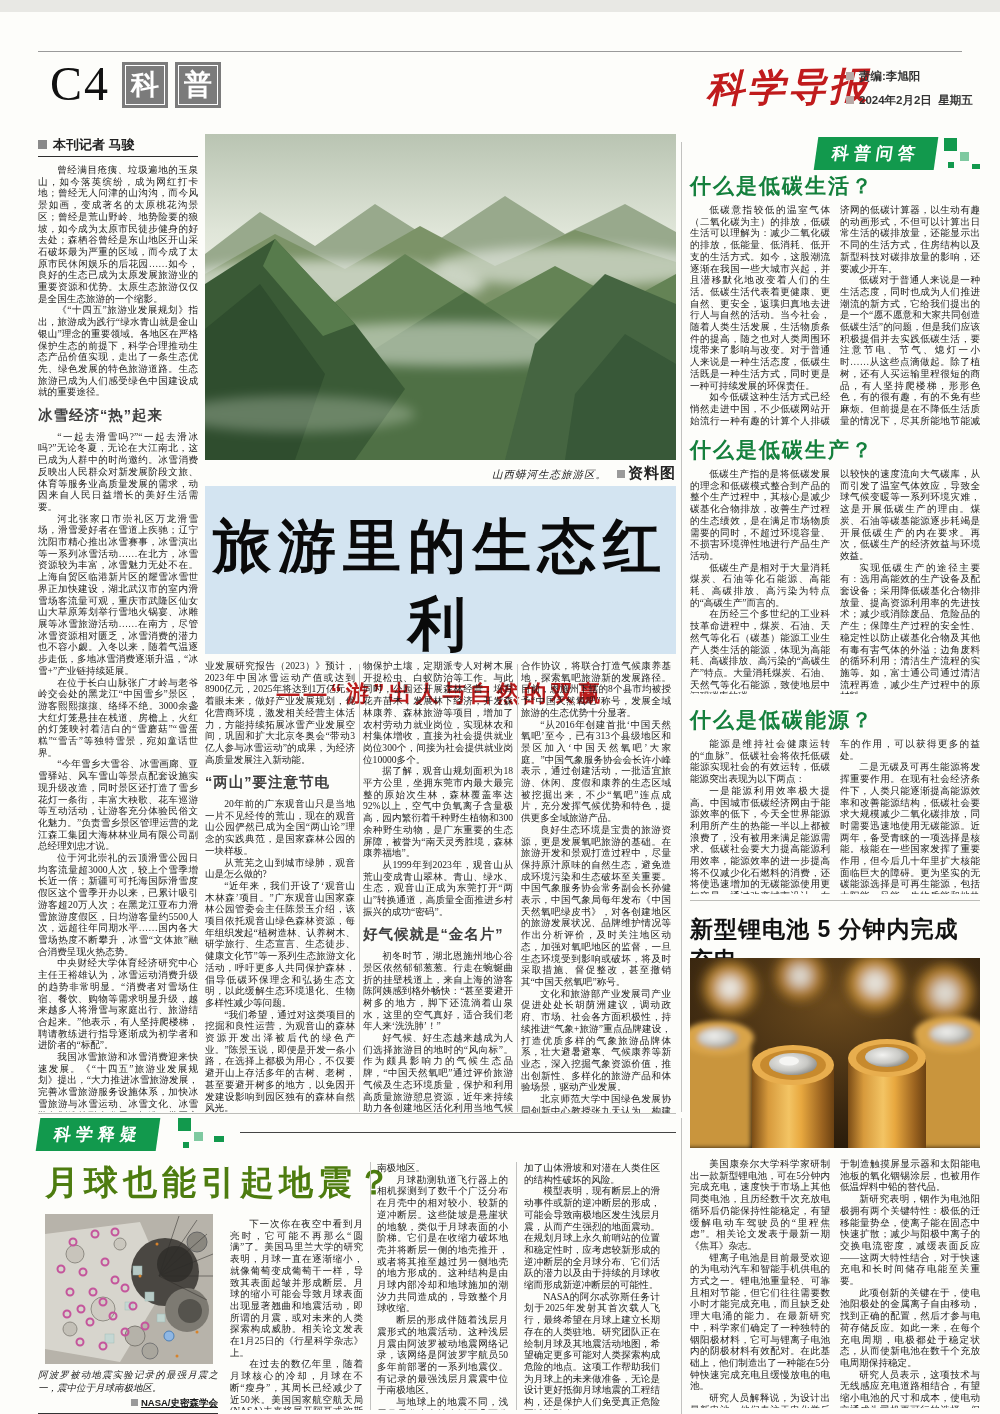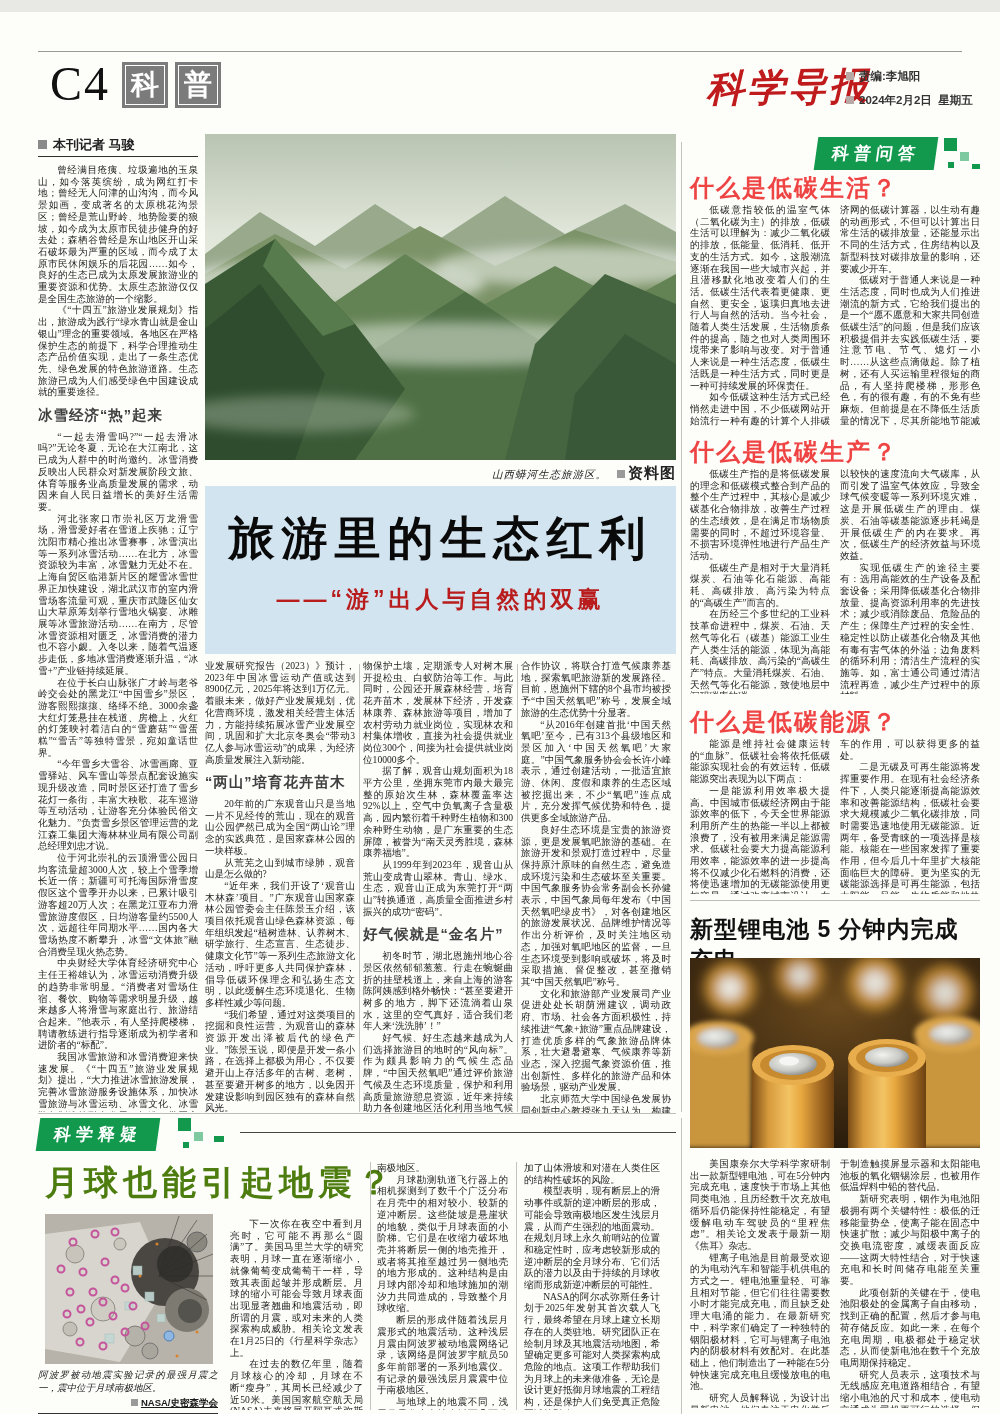--- a/index.html
+++ b/index.html
@@ -27,33 +27,33 @@
   .byline-bar{left:38px;top:124px;width:160px;height:20px;border-bottom:1.5px solid #2e2e2e;
         font-size:13px;font-weight:bold;font-family:"Liberation Sans",sans-serif;color:#222;}
   .byline-bar .bullet{display:inline-block;width:9px;height:9px;background:#8a8a8a;margin-right:6px;}
   
   .photo{left:205px;top:122px;width:471px;height:326px;overflow:hidden;}
   .photo-caption{left:205px;top:452px;width:471px;text-align:right;font-size:10.5px;font-style:italic;color:#222;letter-spacing:1px;}
   .photo-caption .loc{border-bottom:1px solid #444;padding-bottom:16px;}
   .photo-caption .bullet{display:inline-block;width:8px;height:8px;background:#9a9a9a;margin:0 3px 0 10px;}
   .photo-caption b{font-style:normal;font-family:"Liberation Sans",sans-serif;font-size:15px;}
   .head-box{left:205px;top:474px;width:471px;height:168px;background:#d3e4f1;text-align:center;}
-  .head-box .title{margin-top:22px;font-size:46px;font-weight:900;letter-spacing:7px;color:#0a0a0a;
+  .head-box .title{margin-top:22px;font-size:58px;font-weight:900;letter-spacing:7px;color:#0a0a0a;
         font-family:"Liberation Sans","DejaVu Sans",sans-serif;}
   .head-box .subtitle{margin-top:14px;font-size:23px;font-weight:600;letter-spacing:4px;color:#b91c1c;
         font-family:"Liberation Sans",sans-serif;}
   .vrule{width:1px;background:#c2c2c0;}
   .hrule{height:1px;background:#bdbdb9;}
   
   .gbadge{background:#12994d;color:#fff;font-family:"Liberation Sans",sans-serif;font-weight:bold;
         font-size:17px;letter-spacing:5px;padding:5px 16px;transform:skewX(-8deg);display:inline-block;}
   .pix{position:absolute;background:#12994d;}
   .pix.light{background:#7fc9a0;}
   
-  .q-head{font-family:"Liberation Sans",sans-serif;font-weight:bold;font-size:24px;letter-spacing:2px;color:#ef4444;}
+  .q-head{font-family:"Liberation Sans",sans-serif;font-weight:bold;font-size:21px;letter-spacing:2px;color:#15803d;}
   
   .bat-head{font-family:"Liberation Sans",sans-serif;font-weight:bold;font-size:23px;letter-spacing:1px;color:#111;}
   .bat-photo{left:690px;top:946px;width:290px;height:190px;overflow:hidden;}
   
   .moon-head{font-family:"Liberation Sans",sans-serif;font-weight:bold;font-size:34px;letter-spacing:5px;color:#4d7c0f;}
   .moon-fig{left:45px;top:1202px;width:168px;height:150px;overflow:hidden;}
   .moon-cap{left:38px;top:1357px;width:180px;font-size:9.5px;font-style:italic;line-height:1.35;
         text-align:justify;border-bottom:1px solid #333;padding-bottom:4px;}
   .moon-cap .credit{display:block;text-align:right;font-style:normal;font-weight:bold;
         font-family:"Liberation Sans",sans-serif;margin-top:2px;text-decoration:underline;}
@@ -135,21 +135,21 @@
     <span class="loc">山西蟒河生态旅游区。</span><span class="bullet"></span><b>资料图</b>
   </div>
 
   <div class="abs head-box">
     <div class="title">旅游里的生态红利</div>
     <div class="subtitle">——“游”出人与自然的双赢</div>
   </div>
 
   <div class="abs flow" style="left:205px;top:648px;width:150px;height:454px;">
     <p class="para cont">业发展研究报告（2023）》预计，2023年中国冰雪运动产值或达到8900亿元，2025年将达到1万亿元。着眼未来，做好产业发展规划，优化营商环境，激发相关经营主体活力，方能持续拓展冰雪产业发展空间，巩固和扩大北京冬奥会“带动3亿人参与冰雪运动”的成果，为经济高质量发展注入新动能。</p>
-    <span class="col-subhead">“两山”培育花卉苗木</span>
+    <span class="col-subhead">“两山”要注意节电</span>
     <div>
         <p class="para">20年前的广东观音山只是当地一片不见经传的荒山，现在的观音山公园俨然已成为全国“两山论”理念的实践典范，是国家森林公园的一块样板。</p>
         <p class="para">从荒芜之山到城市绿肺，观音山是怎么做的?</p>
         <p class="para">“近年来，我们开设了‘观音山木林森’项目。”广东观音山国家森林公园管委会主任陈景玉介绍，该项目依托观音山绿色森林资源，每年组织发起“植树造林、认养树木、研学旅行、生态宣言、生态徒步、健康文化节”等一系列生态旅游文化活动，呼吁更多人共同保护森林，倡导低碳环保理念和弘扬生态文明，以此缓解生态环境退化、生物多样性减少等问题。</p>
         <p class="para">“我们希望，通过对这类项目的挖掘和良性运营，为观音山的森林资源开发出泽被后代的绿色产业。”陈景玉说，即便是开发一条小路，在选择上都极为用心，不仅要避开山上存活多年的古树、老树，甚至要避开树多的地方，以免因开发建设影响到园区独有的森林自然风光。</p>
       </div>
   </div>
   <div class="abs flow" style="left:363px;top:648px;width:150px;height:454px;">
     <p class="para cont">物保护土壤，定期派专人对树木展开捉松虫、白蚁防治等工作。与此同时，公园还开展森林经营，培育花卉苗木，发展林下经济，开发森林康养、森林旅游等项目，增加了农村劳动力就业岗位，实现林农和村集体增收，直接为社会提供就业岗位300个，间接为社会提供就业岗位10000多个。</p>
     <div>

